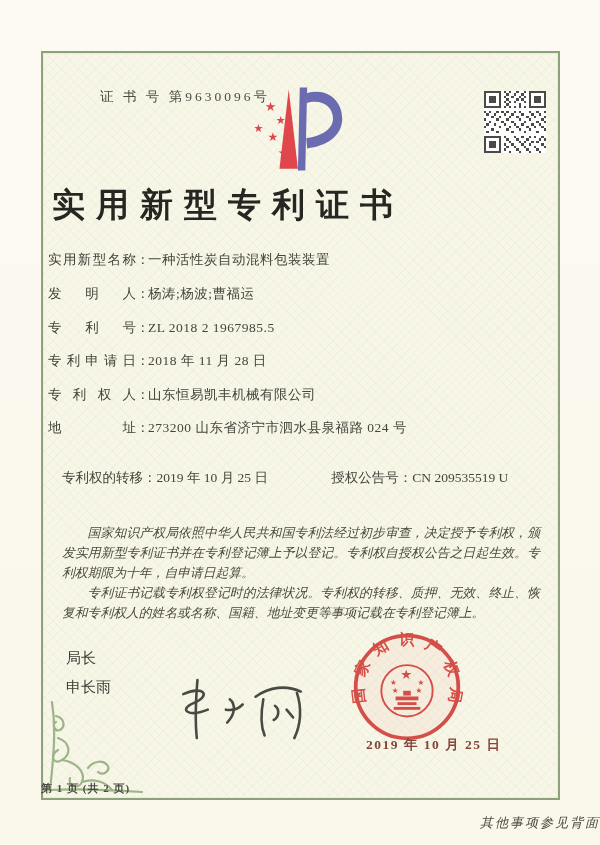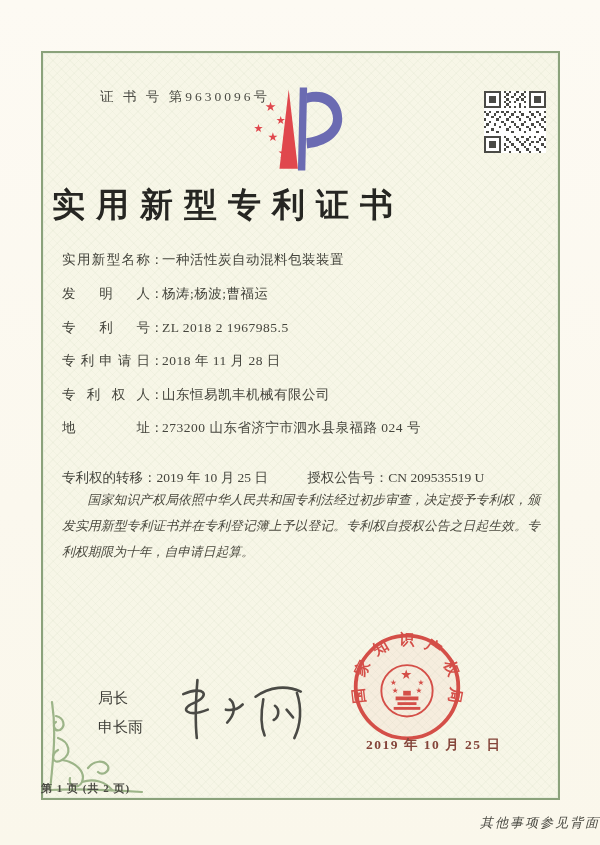--- a/index.html
+++ b/index.html
@@ -25,37 +25,37 @@
     position:absolute;left:100px;top:88px;
     font-size:13.5px;color:#4b4b44;letter-spacing:3px;
   }
   .logo{position:absolute;left:237px;top:78px;width:120px;height:102px;}
   .qr{position:absolute;left:484px;top:91px;width:62px;height:62px;}
   .title{
     position:absolute;left:41px;top:183px;width:515px;
     font-size:33px;font-weight:700;color:#262622;
     letter-spacing:11px;text-indent:11px;
   }
-  .fields{position:absolute;left:62px;top:251px;width:470px;color:#45453d;}
+  .fields{position:absolute;left:48px;top:251px;width:470px;color:#45453d;}
   .frow{height:20px;margin-bottom:13.5px;font-size:13.5px;white-space:nowrap;}
   .flabel{
     display:inline-block;width:88px;vertical-align:top;
     text-align:justify;text-align-last:justify;color:#45453d;
   }
   .fcolon{display:inline-block;width:12px;}
   .fvalue{letter-spacing:0.5px;}
   .grant-row{position:absolute;left:62px;top:469px;width:480px;font-size:13.5px;color:#45453d;white-space:nowrap;}
-  .grant-no{margin-left:36px;}
+  .grant-no{margin-left:60px;}
   .body-text{
-    position:absolute;left:62px;top:487px;width:478px;
-    font-size:12.8px;line-height:26px;color:#4a493f;
+    position:absolute;left:62px;top:523px;width:478px;
+    font-size:12.8px;line-height:20px;color:#4a493f;
     text-align:justify;font-style:italic;
   }
   .body-text p{margin:0;text-indent:2em;}
-  .signer{position:absolute;left:66px;top:684px;font-size:15px;color:#3c3c36;line-height:29px;margin-left:32px;}
+  .signer{position:absolute;left:66px;top:644px;font-size:15px;color:#3c3c36;line-height:29px;}
   .signature{position:absolute;left:160px;top:670px;width:155px;height:78px;}
   .seal{position:absolute;left:350px;top:630px;width:114px;height:114px;opacity:0.92;}
   .seal-date{
     position:absolute;left:366px;top:736px;
     font-size:13.5px;color:#84453a;letter-spacing:1.5px;font-weight:600;
   }
   .page-ind{
     position:absolute;left:41px;top:781px;width:515px;text-align:left;
     font-size:11px;color:#4b4b44;letter-spacing:1px;font-weight:bold;
   }
@@ -130,20 +130,21 @@
     </div>
   </div>
 
   <div class="grant-row">
     <span>专利权的转移</span><span>：</span><span>2019 年 10 月 25 日</span>
     <span class="grant-no">授权公告号</span><span>：</span><span>CN 209535519 U</span>
   </div>
 
   <div class="body-text">
     <p>国家知识产权局依照中华人民共和国专利法经过初步审查，决定授予专利权，颁发实用新型专利证书并在专利登记簿上予以登记。专利权自授权公告之日起生效。专利权期限为十年，自申请日起算。</p>
+    <p>专利证书记载专利权登记时的法律状况。专利权的转移、质押、无效、终止、恢复和专利权人的姓名或名称、国籍、地址变更等事项记载在专利登记簿上。</p>
   </div>
 
   <div class="signer">
     <div>局长</div>
     <div>申长雨</div>
   </div>
 
   <svg class="signature" viewBox="0 0 240 110">
     <g fill="none" stroke="#4a4a45" stroke-width="4" stroke-linecap="round">
       <path d="M58,10 C56,34 54,72 57,100"></path>

